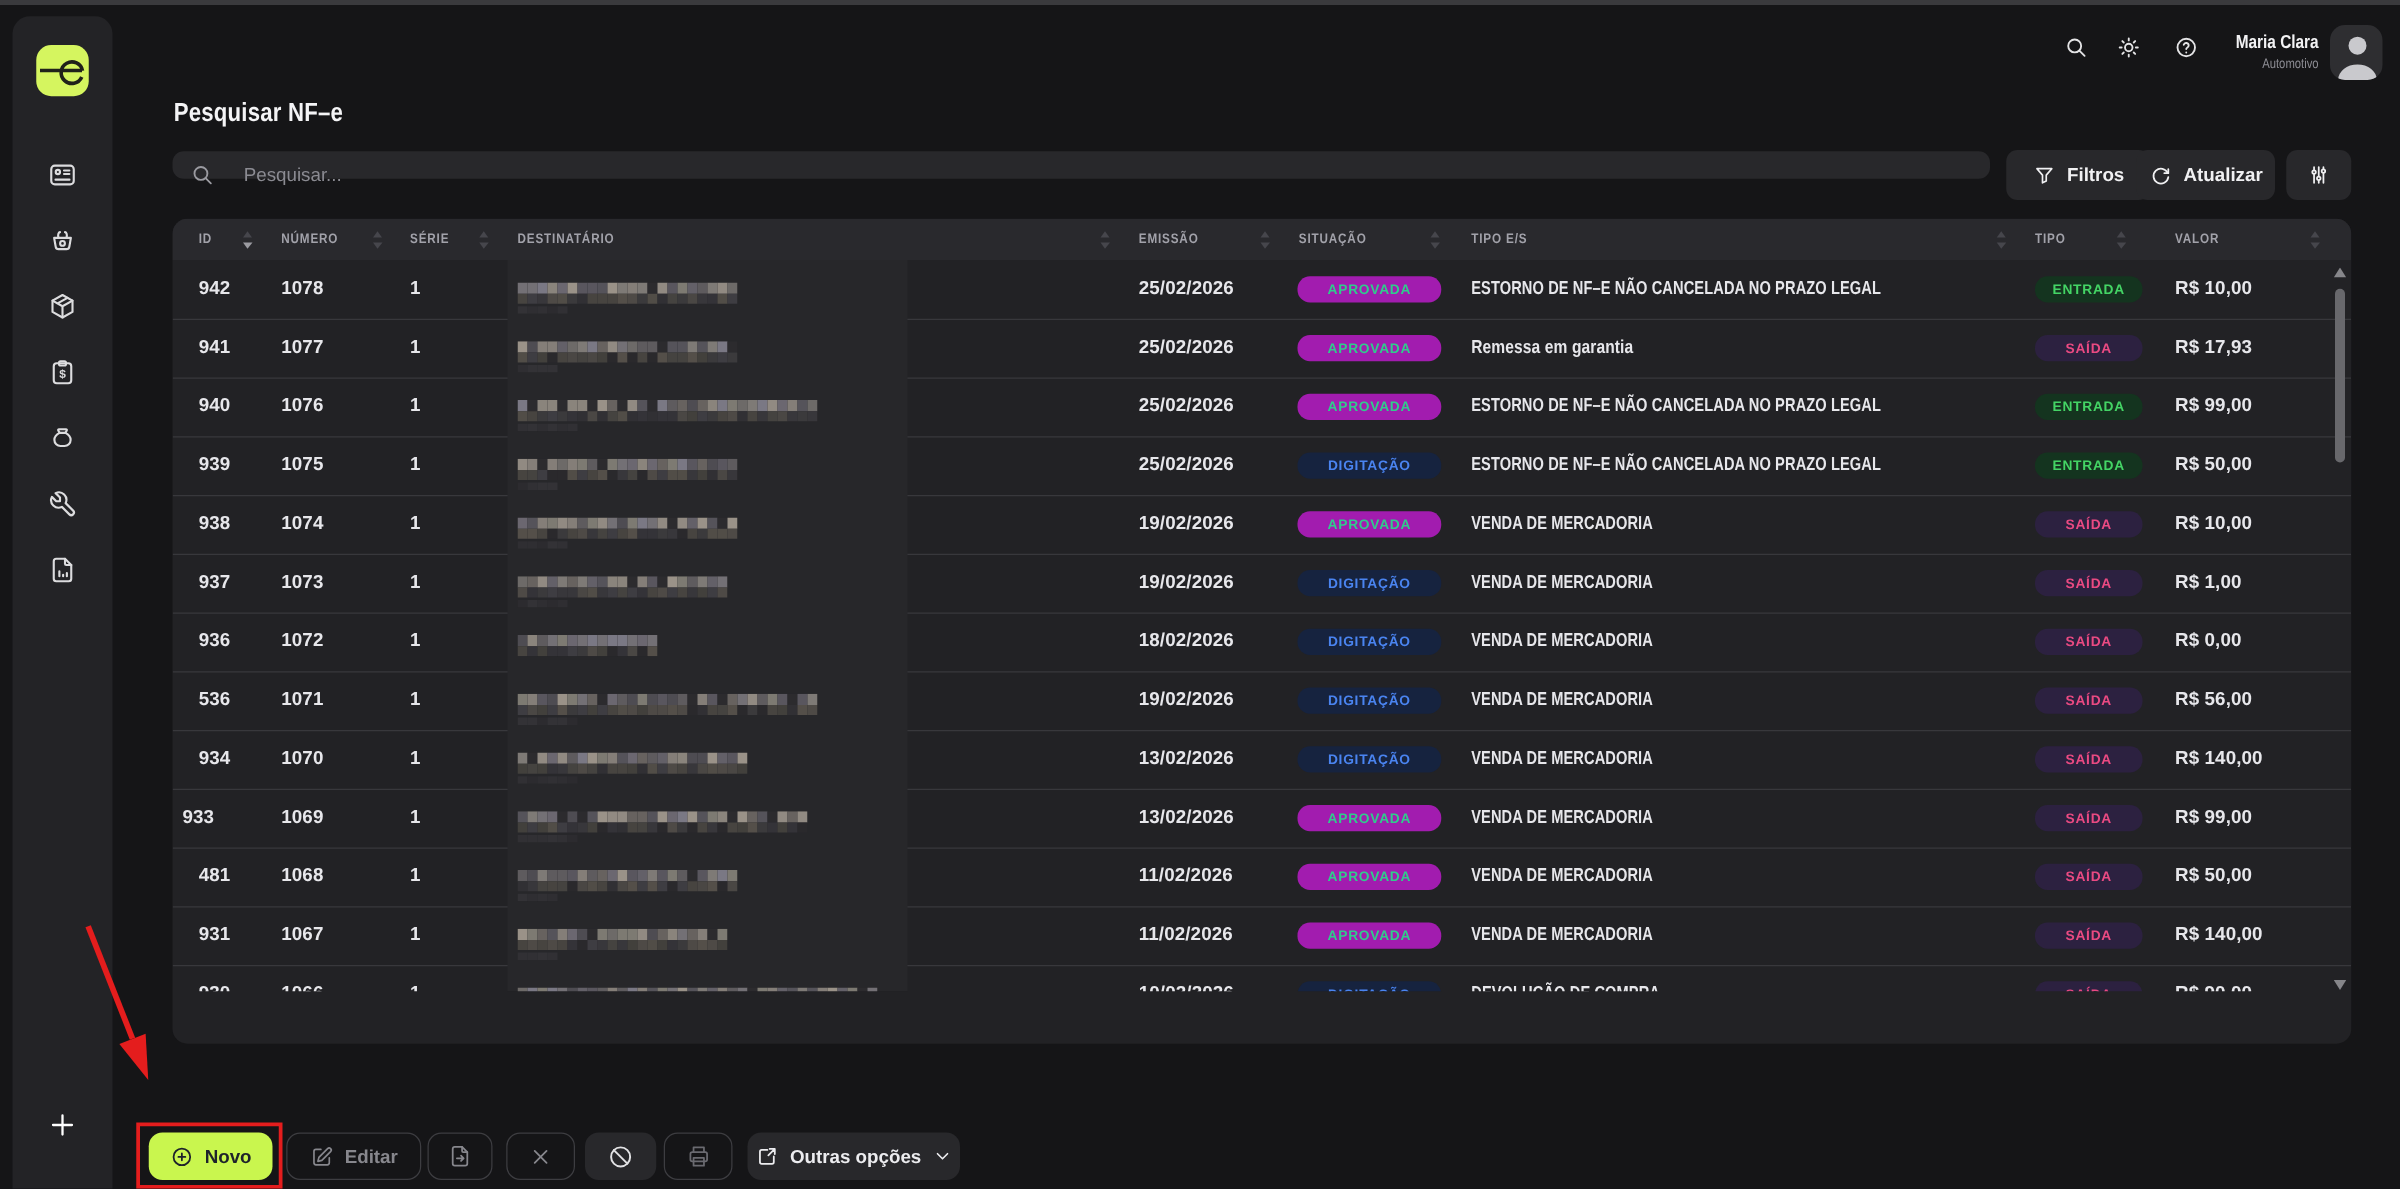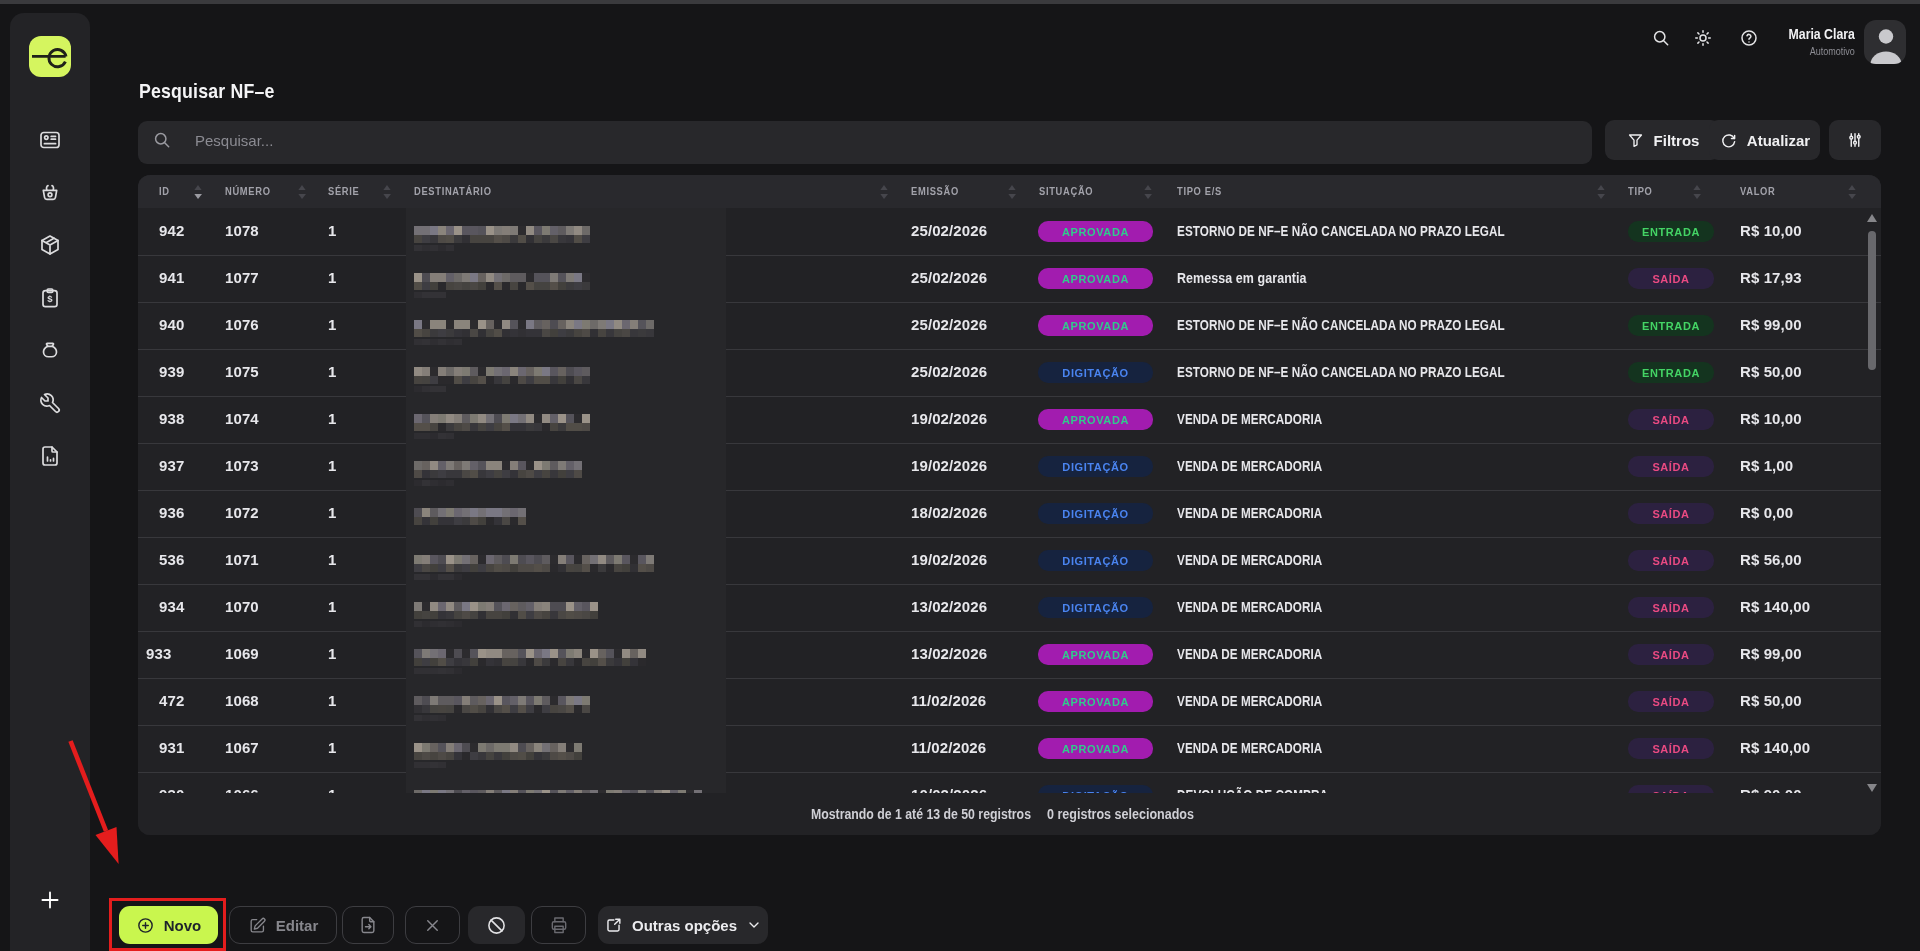--- a/index.html
+++ b/index.html
@@ -4,21 +4,21 @@
 html,body{width:1920px;height:951px;overflow:hidden;background:#151517;
  font-family:"Liberation Sans",sans-serif;position:relative}
 #topstrip{position:absolute;left:0;top:0;width:1920px;height:4px;background:#3a3a3d}
 
 #side{position:absolute;left:10px;top:13px;width:80px;height:938px;background:#232326;border-radius:14px 14px 0 0}
 #logo{position:absolute;left:29px;top:36px;width:42px;height:41px;background:#d5f55f;border-radius:12px;overflow:hidden}
 .nav{position:absolute;left:28px;width:24px;height:24px;color:#dcdcde}
 #plus{position:absolute;left:27px;top:874px;width:26px;height:26px;color:#fff}
 
 #title{position:absolute;left:139px;top:79px;font-size:21px;font-weight:bold;color:#f4f4f6;letter-spacing:.2px;transform:scaleX(.845);transform-origin:0 50%}
-#search{position:absolute;left:138px;top:121px;width:1454px;height:43px;background:#28282b;border-radius:9px}
+#search{position:absolute;left:138px;top:121px;width:1454px;height:22px;background:#28282b;border-radius:9px}
 #search .ph{position:absolute;left:57px;top:11px;font-size:15px;color:#8b8b92}
 #search svg{position:absolute;left:14px;top:9px;color:#9a9aa0}
 .btn{position:absolute;top:120px;height:40px;background:#28282b;border-radius:9px;color:#f0f0f2;
  font-size:15px;font-weight:bold;display:flex;align-items:center;justify-content:center;gap:9px}
 
 #table{position:absolute;left:138px;top:175px;width:1743px;height:660px;background:#222225;border-radius:12px;overflow:hidden}
 #thead{position:absolute;left:0;top:0;width:100%;height:33px;background:#29292d}
 #thead .h{position:absolute;top:10px;font-size:11px;font-weight:bold;color:#a2a2aa;letter-spacing:.8px;white-space:nowrap;transform:scaleX(.85);transform-origin:0 50%}
 .sort{position:absolute;top:9px;width:10px;height:16px}
 .row{position:absolute;left:0;width:100%;height:47px}
@@ -792,21 +792,21 @@
           <rect x="40" y="19" width="8" height="6" fill="#2c2b2f"></rect>
         </svg>
 <div class="c" style="left:773px">13/02/2026</div>
 <div class="badge b-apr" style="left:900px">APROVADA</div>
 <div class="c u" style="left:1039px">VENDA DE MERCADORIA</div>
 <div class="badge2 b-sai" style="left:1490px">SAÍDA</div>
 <div class="c" style="left:1602px">R$ 99,00</div>
 </div>
 <div class="row" style="top:470px">
         <div class="sep"></div>
-<div class="c" style="left:21px">472</div>
+<div class="c" style="left:21px">481</div>
 <div class="c" style="left:87px">1068</div>
 <div class="c" style="left:190px">1</div>
 <svg class="mos" style="left:276px;top:18px" width="176" height="25" viewBox="0 0 176 25">
           <rect x="0" y="0" width="8" height="9" fill="#5e5b5e"></rect>
           <rect x="8" y="0" width="8" height="9" fill="#4e4c52"></rect>
           <rect x="16" y="0" width="8" height="9" fill="#7e7a76"></rect>
           <rect x="24" y="0" width="8" height="9" fill="#5e5b5e"></rect>
           <rect x="32" y="0" width="8" height="9" fill="#5e5b5e"></rect>
           <rect x="40" y="0" width="8" height="9" fill="#59565e"></rect>
           <rect x="48" y="0" width="8" height="9" fill="#847e78"></rect>
@@ -1048,24 +1048,20 @@
       </svg>
       <svg class="sort" style="left:1554px" width="10" height="16" viewBox="0 0 10 16">
         <path d="M5 1L8.6 6H1.4z" fill="#46464c"></path>
         <path d="M5 15L1.4 10h7.6z" fill="#46464c"></path>
       </svg>
       <svg class="sort" style="left:1709px" width="10" height="16" viewBox="0 0 10 16">
         <path d="M5 1L8.6 6H1.4z" fill="#46464c"></path>
         <path d="M5 15L1.4 10h7.6z" fill="#46464c"></path>
       </svg>
     </div>
-  <div id="tfoot">
-      <span>Mostrando de 1 até 13 de 50 registros</span>
-      <span>0 registros selecionados</span>
-    </div>
   <div id="sbar">
     <svg class="sarr" style="top:0" width="10" height="8" viewBox="0 0 10 8">
         <path d="M5 0l5 8H0z" fill="#86868a"></path>
       </svg>
     <div id="sthumb"></div>
     <svg class="sarr" style="bottom:0" width="10" height="8" viewBox="0 0 10 8">
         <path d="M5 8L0 0h10z" fill="#86868a"></path>
       </svg>
   </div>
 </div>

